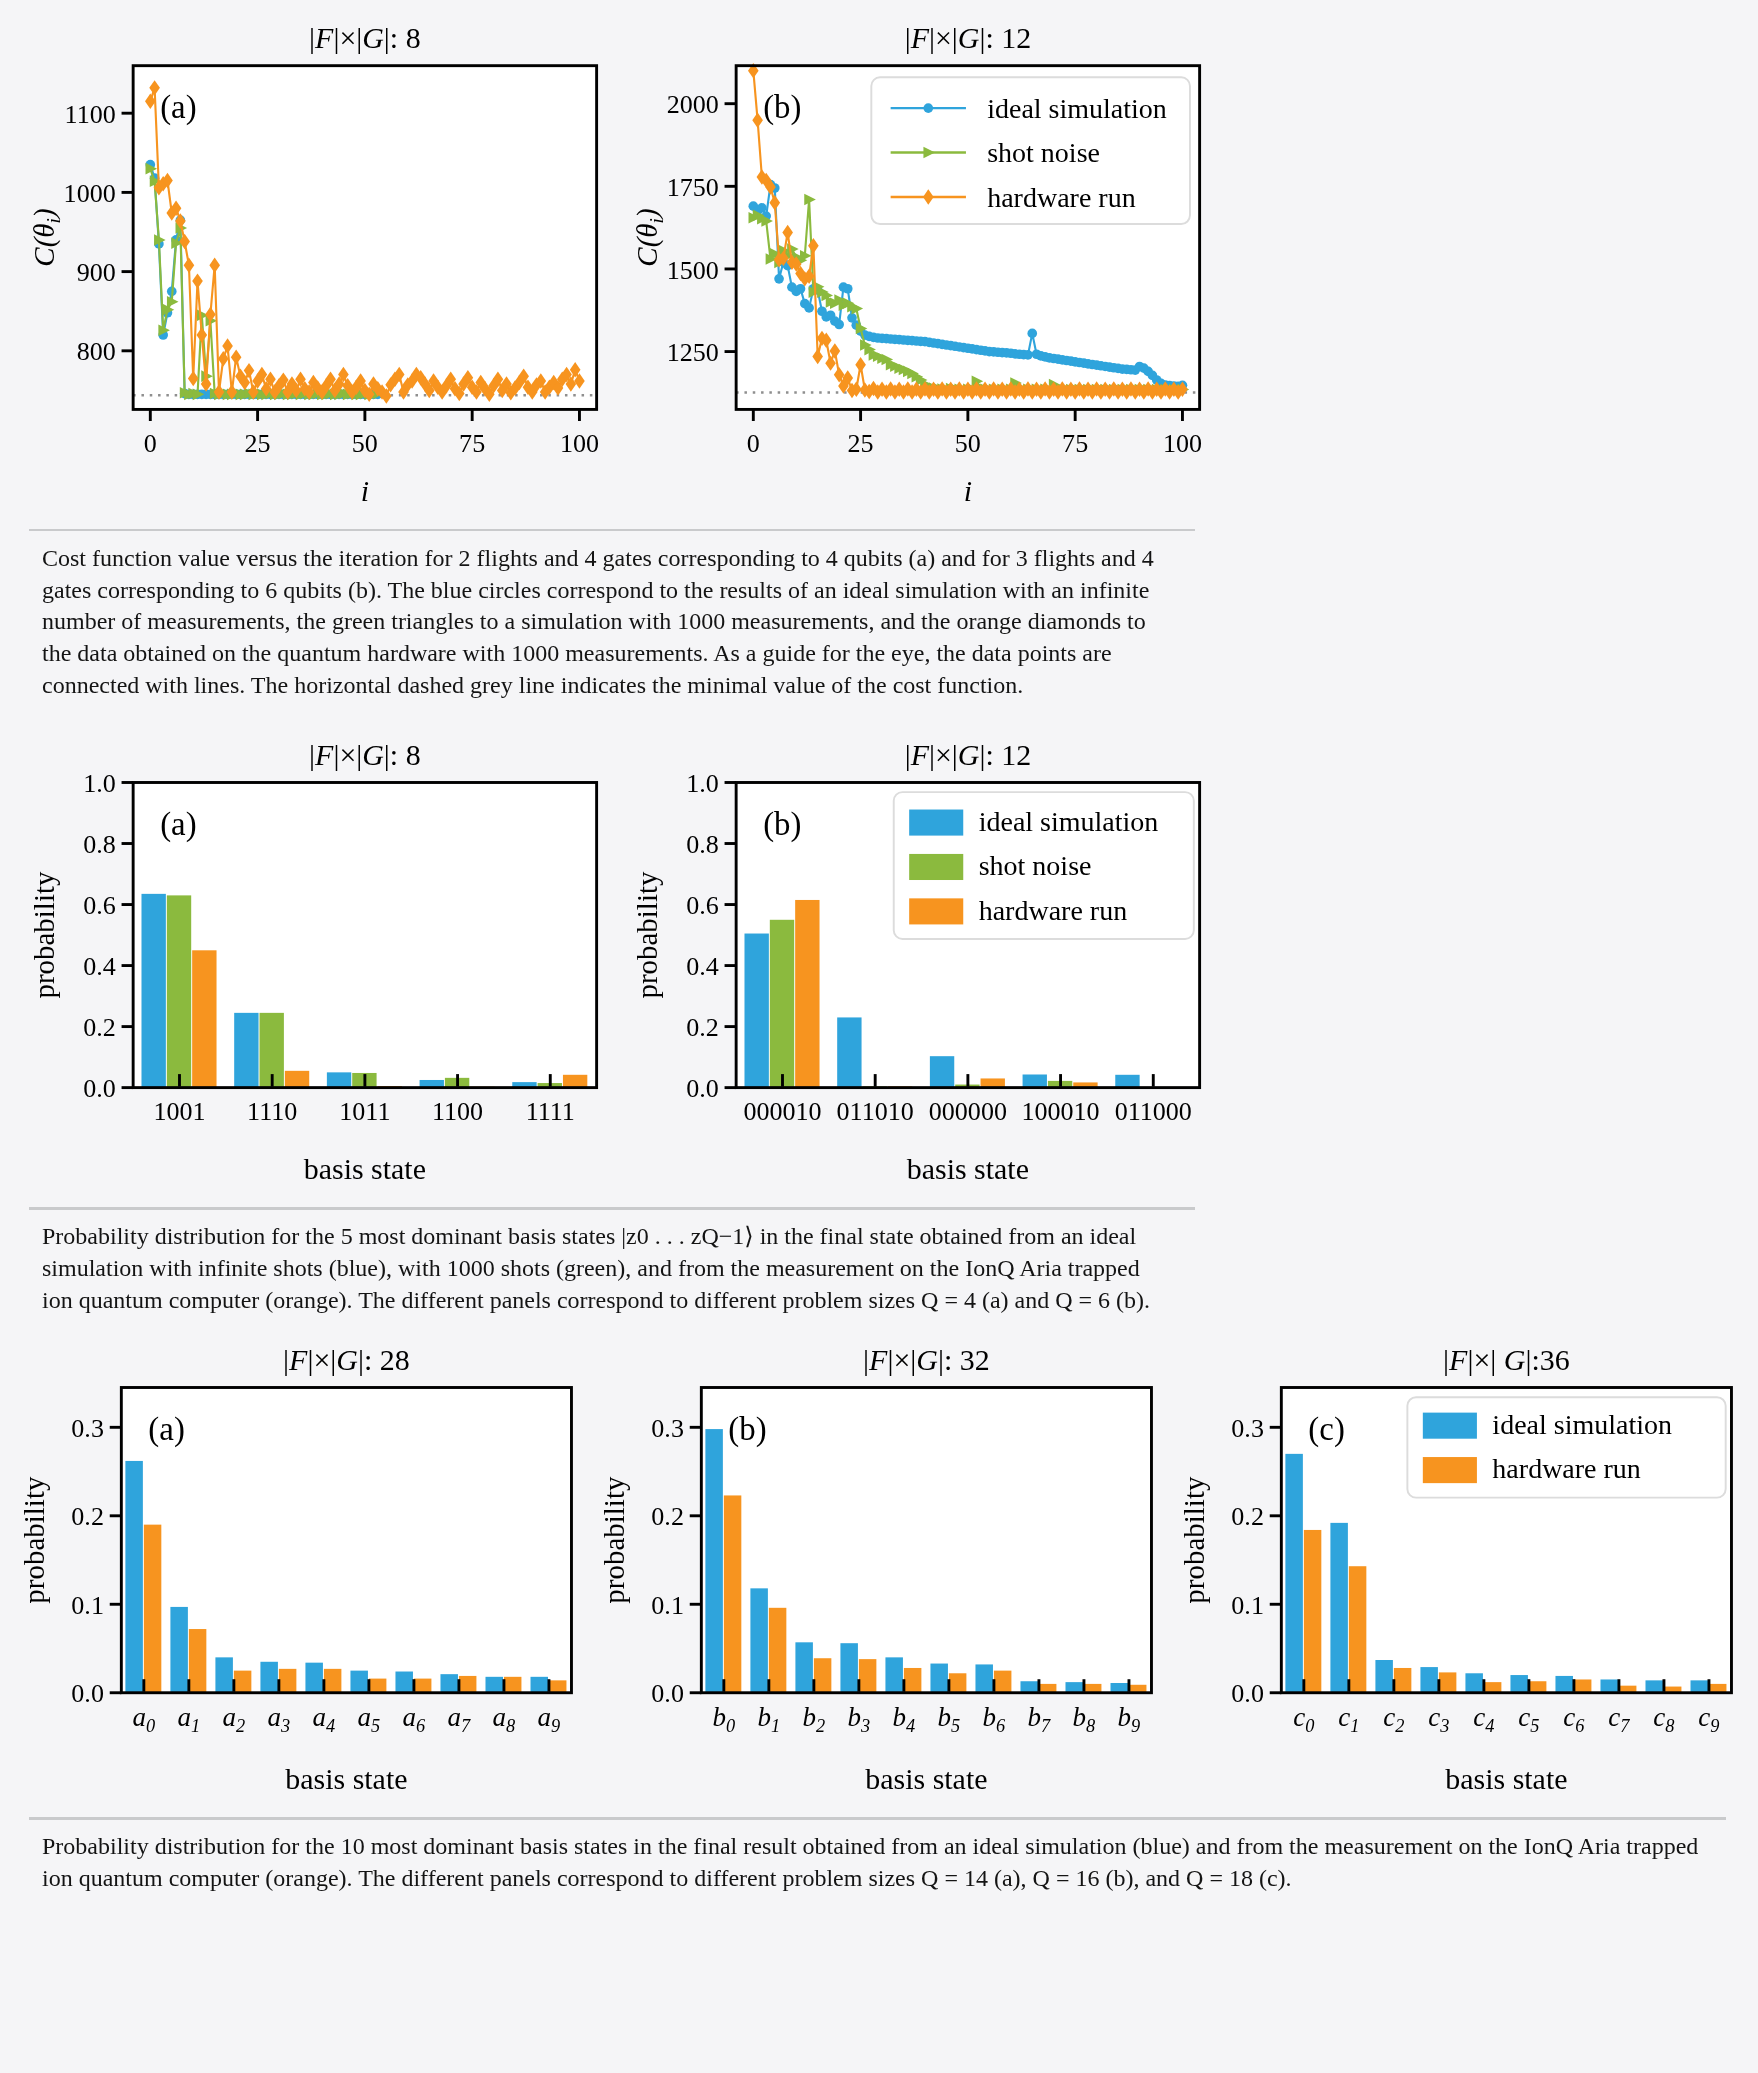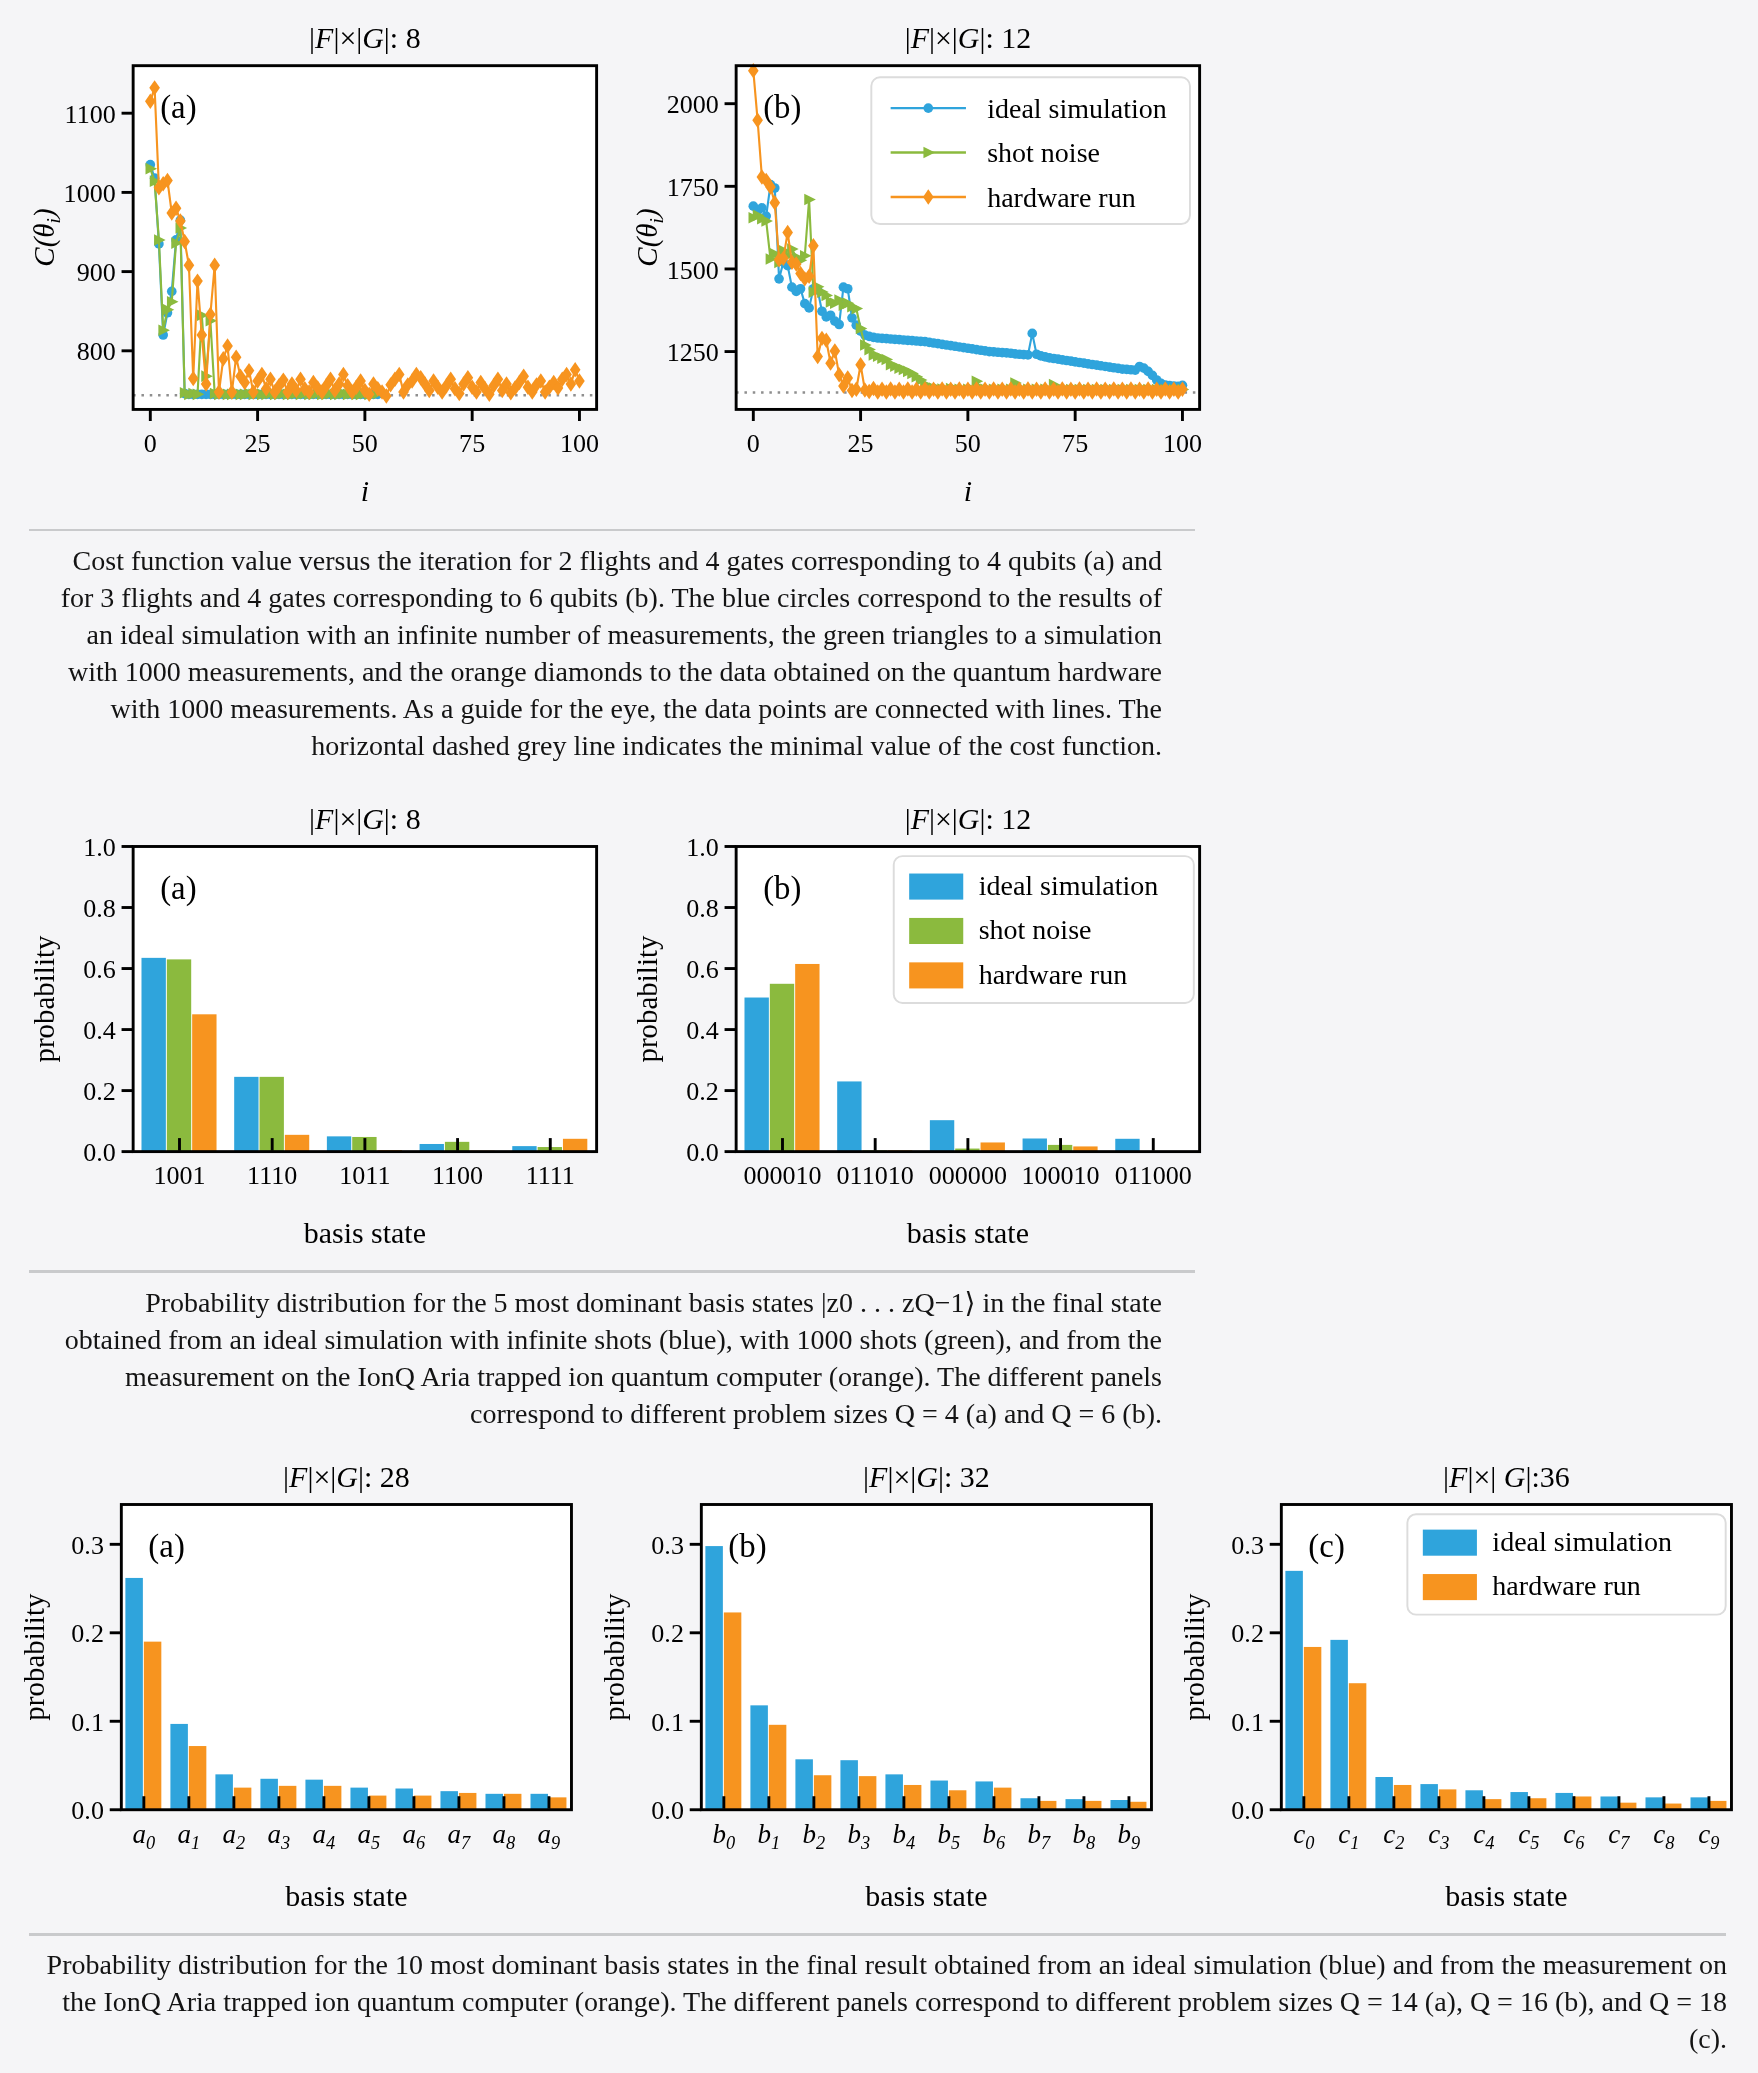--- a/index.html
+++ b/index.html
@@ -4,21 +4,21 @@
 <style>
   html,body{margin:0;padding:0;}
   body{background:#f5f5f7;font-family:"Liberation Serif","DejaVu Serif",serif;}
   .page{width:1758px;height:2074px;background:#f5f5f7;overflow:hidden;position:relative;}
   .fig-row{display:flex;gap:13.5px;margin-left:25px;}
   .fig-row.r3{margin-left:15.4px;gap:7.7px;}
   .chart{flex:0 0 auto;}
   .divider{height:2.9px;background:#c9cacc;margin-left:29px;}
   .divider.w1{width:1166px;margin-top:13.5px;}
   .divider.w3{width:1697px;margin-top:13.5px;}
-  .caption{font-size:28px;line-height:1.32;color:#141414;margin:11.6px 0 0 42px;text-align:right;}
+  .caption{font-size:24px;line-height:1.32;color:#141414;margin:11.6px 0 0 42px;}
   .caption.w1{width:1120px;}
   .caption.w3{width:1685px;}
   .sp1{margin-top:23px;}
   .sp2{margin-top:39px;}
   .sp3{margin-top:29px;}
   svg text{fill:#000;}
 </style>
 </head>
 <body>
 

